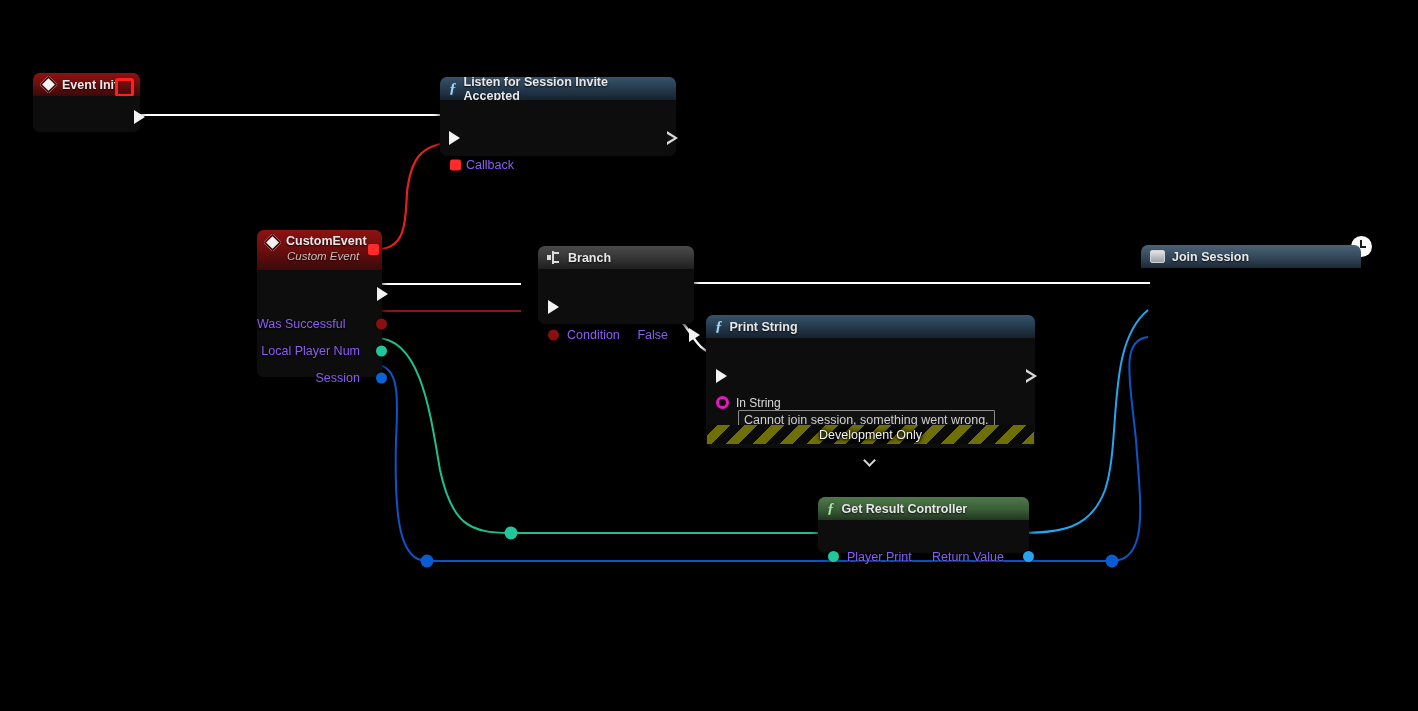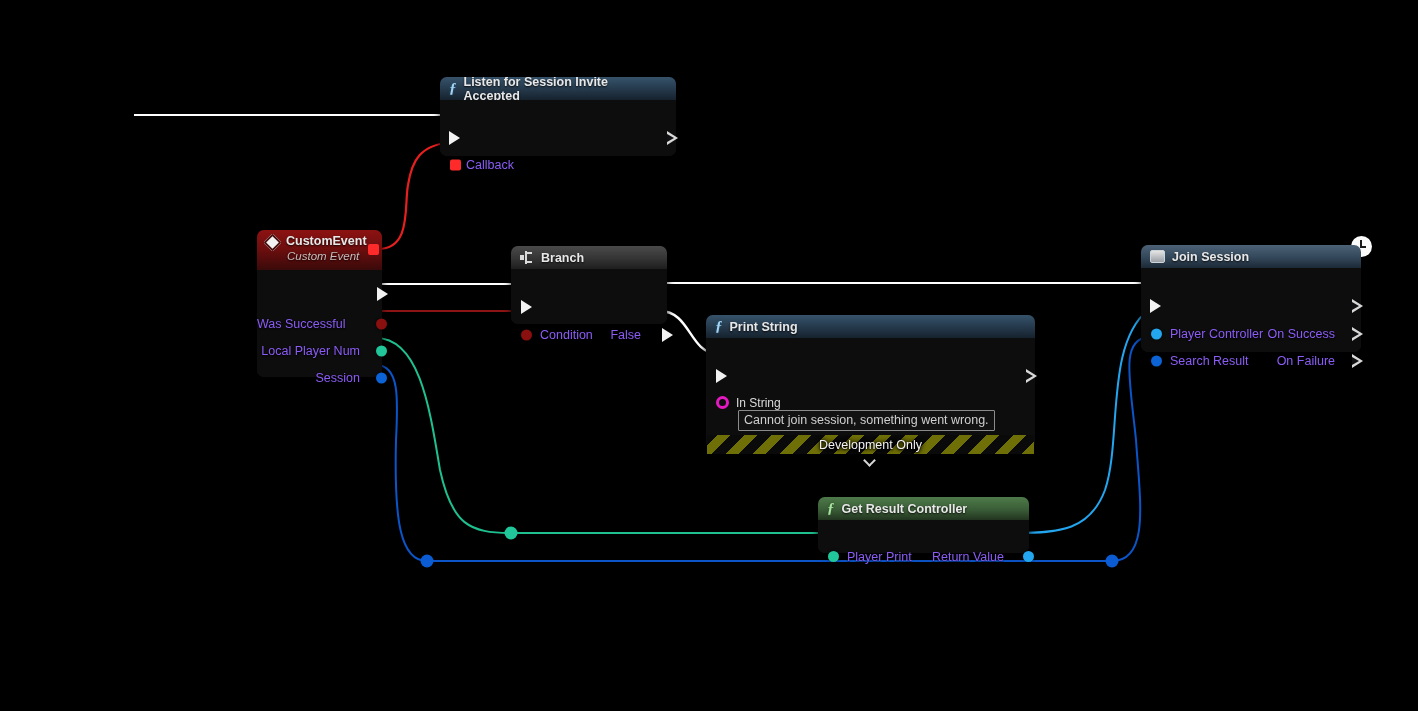--- a/index.html
+++ b/index.html
@@ -110,20 +110,30 @@
     <path d="M376 338 C 420 338, 430 410, 440 470 C 452 525, 470 533, 511 533 L 828 533" stroke="#1fc08f" stroke-width="2" fill="none"></path>
     <circle cx="511" cy="533" r="6.5" fill="#21c79a"></circle>
 
     <path d="M376 365 C 400 365, 398 400, 396 440 C 394 520, 400 561, 427 561 L 1112 561 C 1150 561, 1140 500, 1136 440 C 1130 380, 1120 340, 1148 337" stroke="#0b55c9" stroke-width="2" fill="none"></path>
     <circle cx="427" cy="561" r="6.5" fill="#0b5bd3"></circle>
     <circle cx="1112" cy="561" r="6.5" fill="#0b5bd3"></circle>
 
     <path d="M1016 533 C 1060 533, 1090 530, 1105 490 C 1122 440, 1105 345, 1148 310" stroke="#23a6ef" stroke-width="2" fill="none"></path>
   </svg>
 
+  <div class="node" style="left:33px;top:73px;width:107px;">
+    <div class="hdr hdr-red">
+      <span class="ic ic-diamond"></span>
+      <span>Event Init</span>
+      <span class="sq hollow" style="position:absolute;right:6px;top:5px;"></span>
+    </div>
+    <div class="body" style="height:36px;position:relative;">
+      <span class="exec" style="position:absolute;right:-5px;top:14px;"></span>
+    </div>
+  </div>
 
   <div class="node" style="left:440px;top:77px;width:236px;">
     <div class="hdr hdr-blue">
       <span class="ic ic-f">ƒ</span>
       <span>Listen for Session Invite Accepted</span>
     </div>
     <div class="body" style="height:56px;position:relative;">
       <span class="exec" style="position:absolute;left:9px;top:31px;"></span>
       <span class="exec hollow" style="position:absolute;right:9px;top:38px;"></span>
       <div class="row" style="position:absolute;left:0;top:51px;width:100%;">
@@ -153,21 +163,21 @@
         <span class="rowlbl" style="margin-right:22px;">Local Player Num</span>
         <span class="dot cyan" style="position:absolute;right:-5px;top:50%;transform:translateY(-50%);"></span>
       </div>
       <div class="row" style="position:absolute;left:0;top:94px;width:100%;justify-content:flex-end;">
         <span class="rowlbl" style="margin-right:22px;">Session</span>
         <span class="dot blue" style="position:absolute;right:-5px;top:50%;transform:translateY(-50%);"></span>
       </div>
     </div>
   </div>
 
-  <div class="node" style="left:511px;top:246px;width:156px;">
+  <div class="node" style="left:538px;top:246px;width:156px;">
     <div class="hdr hdr-gray">
       <span class="ic ic-branch">
           <i class="v"></i>
           <i class="t"></i>
           <i class="b"></i>
           <i class="l"></i>
         </span>
       <span>Branch</span>
     </div>
     <div class="body" style="height:55px;position:relative;">
@@ -187,21 +197,21 @@
       <span>Print String</span>
     </div>
     <div class="body" style="height:110px;position:relative;padding-left:8px;">
       <span class="exec" style="position:absolute;left:10px;top:31px;"></span>
       <span class="exec hollow" style="position:absolute;right:9px;top:38px;"></span>
 
       <span class="ring" style="position:absolute;left:10px;top:58px;"></span>
       <span class="pinlbl-top" style="left:30px;top:58px;">In String</span>
       <span class="strbox" style="left:32px;top:72px;">Cannot join session, something went wrong.</span>
 
-      <div class="devbar" style="top:97px;">
+      <div class="devbar" style="top:87px;">
         <span>Development Only</span>
       </div>
       <span class="chev" style="left:159px;top:118px;"></span>
     </div>
   </div>
 
   <div class="node" style="left:818px;top:497px;width:211px;">
     <div class="hdr hdr-green">
       <span class="ic ic-f green">ƒ</span>
       <span>Get Result Controller</span>
@@ -213,32 +223,15 @@
       <span class="dot lblue" style="position:absolute;right:-5px;top:31px;"></span>
     </div>
   </div>
 
   <div class="node" style="left:1141px;top:245px;width:220px;">
     <span class="clock" style="right:-11px;top:-9px;"></span>
     <div class="hdr hdr-steel">
       <span class="ic ic-square"></span>
       <span>Join Session</span>
     </div>
-    <div class="body" style="height:84px;position:relative;">
-      <span class="exec" style="position:absolute;left:9px;top:31px;"></span>
-      <span class="exec hollow" style="position:absolute;right:9px;top:38px;"></span>
-
-      <div class="row" style="position:absolute;left:0;top:52px;width:100%;">
-        <span class="dot lblue" style="position:absolute;left:10px;top:50%;transform:translateY(-50%);"></span>
-        <span class="rowlbl" style="margin-left:29px;">Player Controller</span>
-        <span class="rowlbl" style="position:absolute;right:26px;">On Success</span>
-        <span class="exec hollow" style="position:absolute;right:9px;top:50%;"></span>
-      </div>
-      <div class="row" style="position:absolute;left:0;top:79px;width:100%;">
-        <span class="dot blue" style="position:absolute;left:10px;top:50%;transform:translateY(-50%);"></span>
-        <span class="rowlbl" style="margin-left:29px;">Search Result</span>
-        <span class="rowlbl" style="position:absolute;right:26px;">On Failure</span>
-        <span class="exec hollow" style="position:absolute;right:9px;top:50%;"></span>
-      </div>
-    </div>
   </div>
 
 </div>
 
 </body></html>

